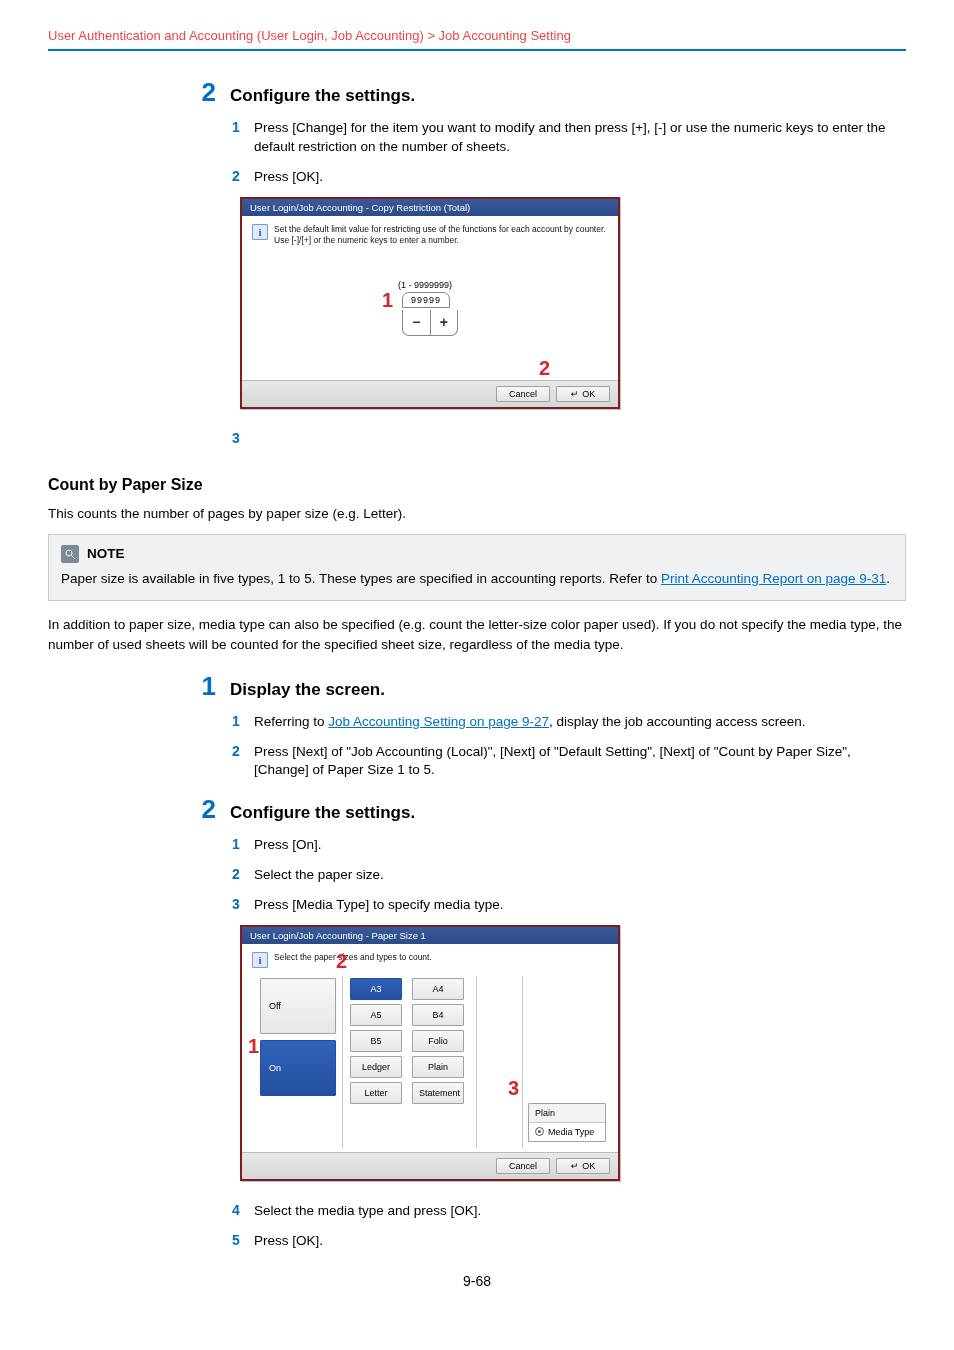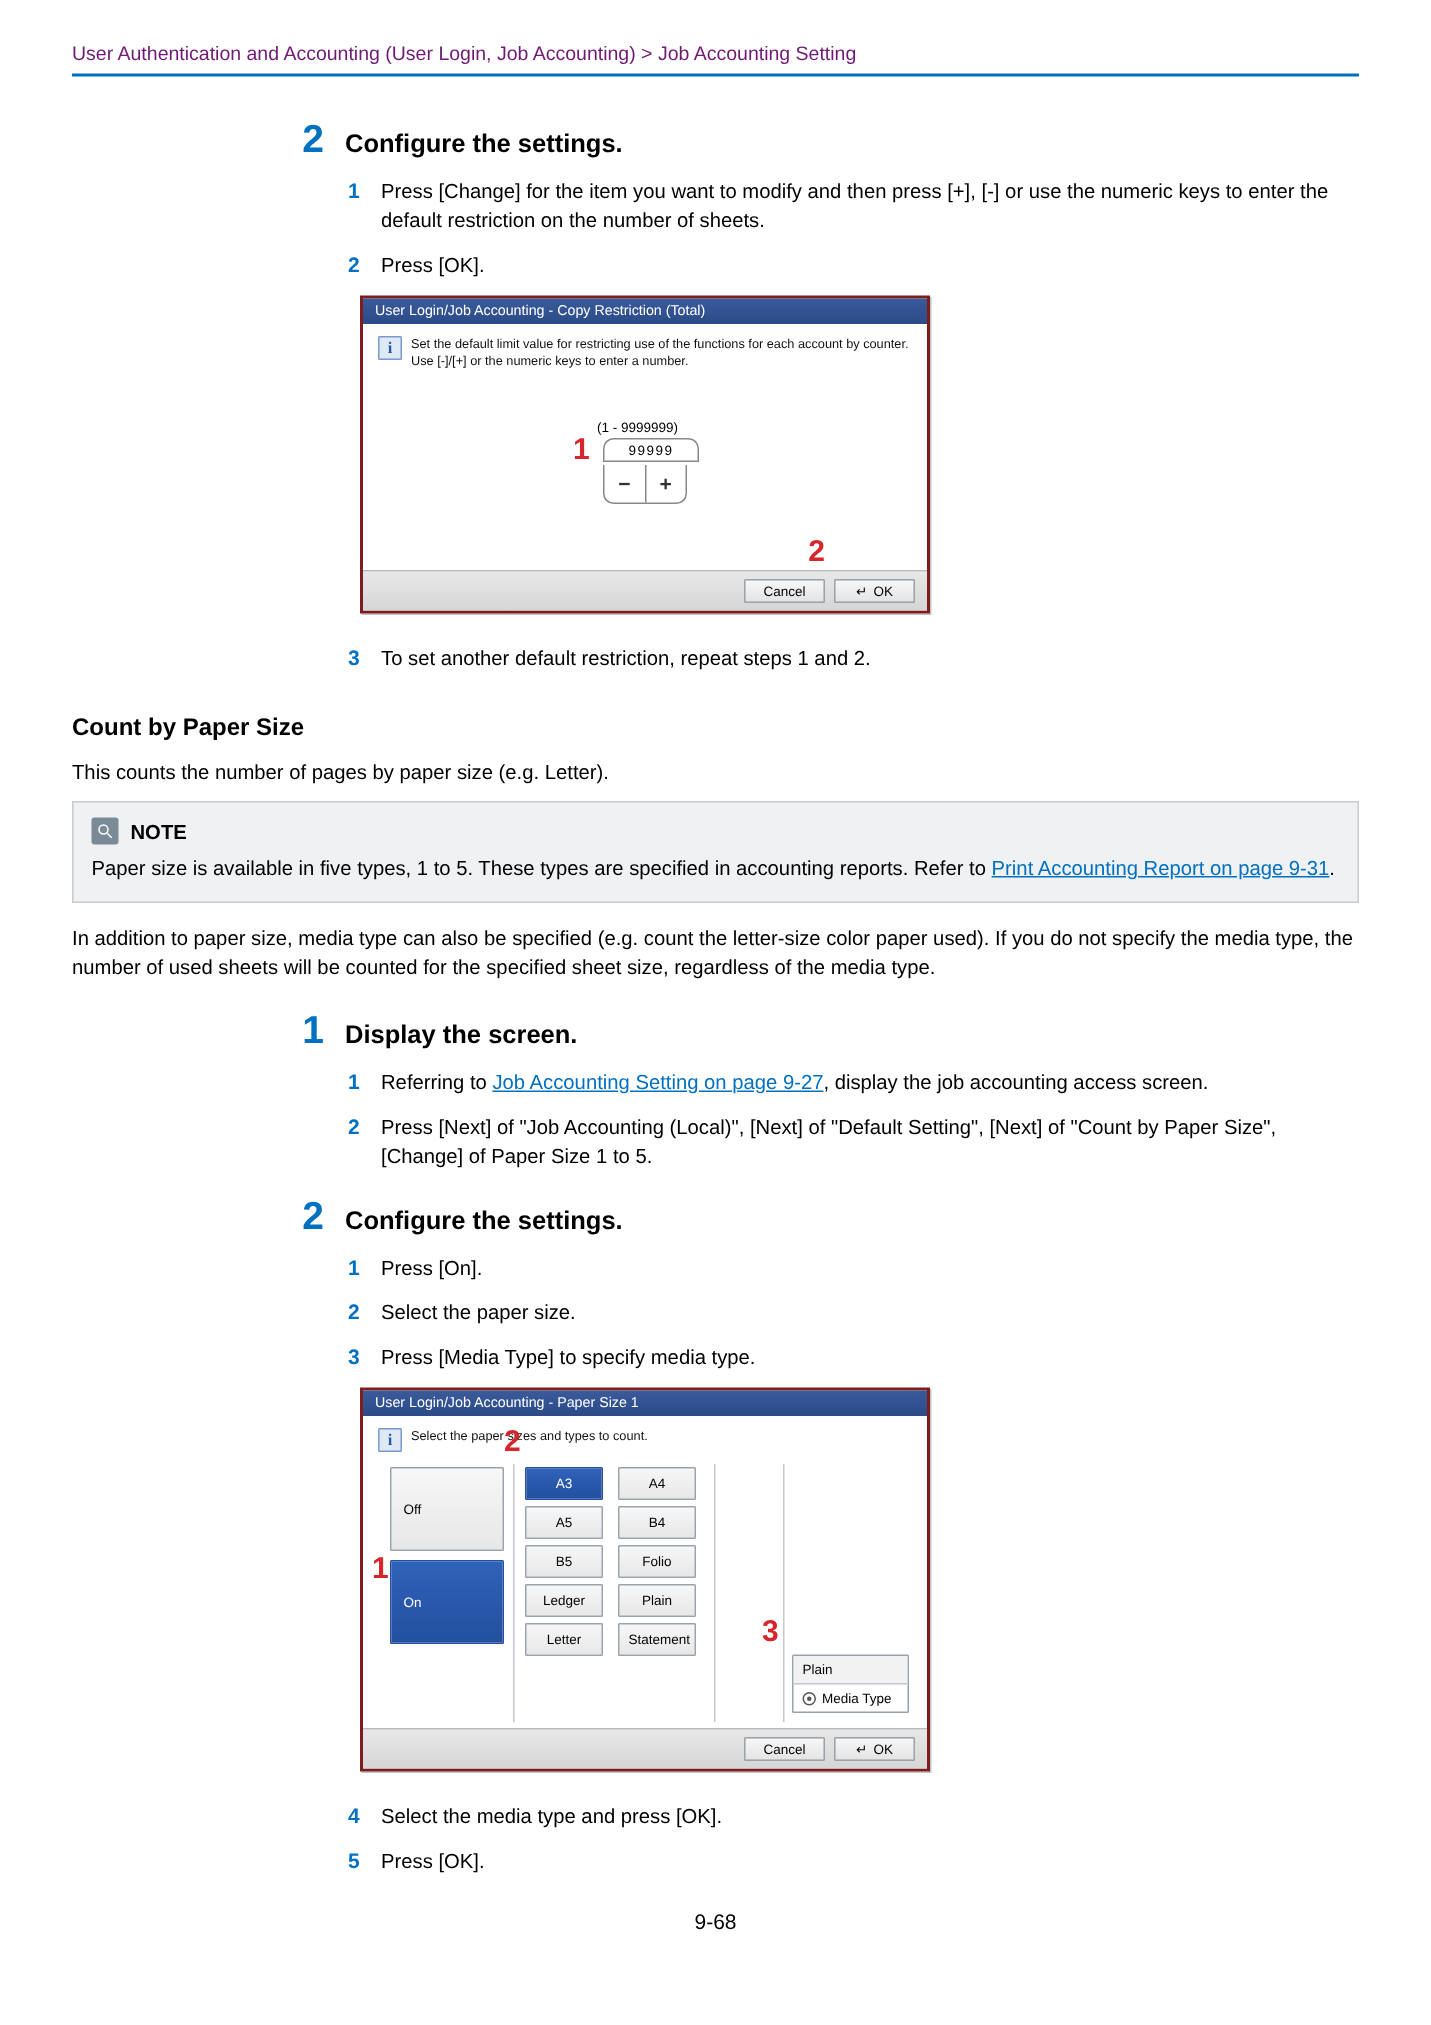--- a/index.html
+++ b/index.html
@@ -6,21 +6,21 @@
   body {
     font-family: Arial, Helvetica, sans-serif;
     font-size: 13.5px;
     color: #000;
     background: #fff;
     width: 954px;
     padding: 28px 48px 30px 48px;
   }
   .breadcrumb {
     font-size: 13px;
-    color: #701a75;
+    color: #ef4444;
     margin-bottom: 6px;
   }
   .hr-top {
     height: 2px;
     background: #0070c0;
     margin-bottom: 26px;
   }
   .bignum {
     color: #0070c0;
     font-family: "Arial Black", Arial, sans-serif;
@@ -70,21 +70,21 @@
   .info-icon {
     width: 16px; height: 16px; background: #dfe9f5; border: 1px solid #7a9acb;
     display: flex; align-items: center; justify-content: center;
     color: #2a5aa0; font-weight: bold; font-size: 11px; flex: none;
     font-family: Georgia, serif; border-radius: 1px;
   }
   .panel-body { height: 130px; position: relative; }
   .range-label { position: absolute; left: 156px; top: 30px; font-size: 9px; }
   .num-box {
     position: absolute; left: 160px; top: 42px;
-    width: 64px; font-size: 9px;
+    width: 48px; font-size: 9px;
     text-align: center; letter-spacing: 1px;
     border: 1px solid #888; border-radius: 7px 7px 0 0;
     padding: 2px 0 2px 0; background: #fff;
   }
   .pm-group {
     position: absolute; left: 160px; top: 60px;
     width: 56px; height: 26px;
     border: 1px solid #888; border-top: none;
     border-radius: 0 0 7px 7px;
     display: flex;
@@ -187,21 +187,20 @@
     <div class="flat-btn">Cancel</div>
     <div class="flat-btn">
         <span class="ret-sym">↵</span>
         <span>OK</span>
       </div>
   </div>
 </div>
 
 <div class="sub-row">
   <div class="sub-num">3</div>
-  <div>To set another default restriction, repeat steps 1 and 2.</div>
 </div>
 
 <div class="section-title">Count by Paper Size</div>
 <div class="para">This counts the number of pages by paper size (e.g. Letter).</div>
 
 <div class="note-box">
   <div class="note-head">
     <div class="note-icon">
       <svg viewBox="0 0 24 24">
           <circle cx="10" cy="10" r="6" fill="none" stroke="#fff" stroke-width="2"></circle>

